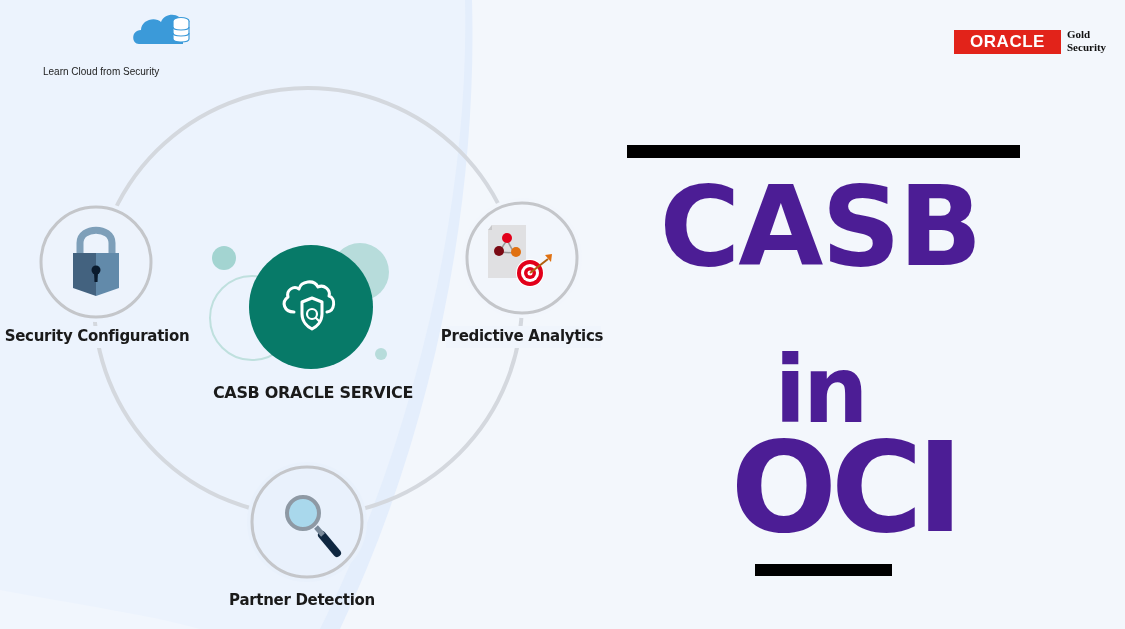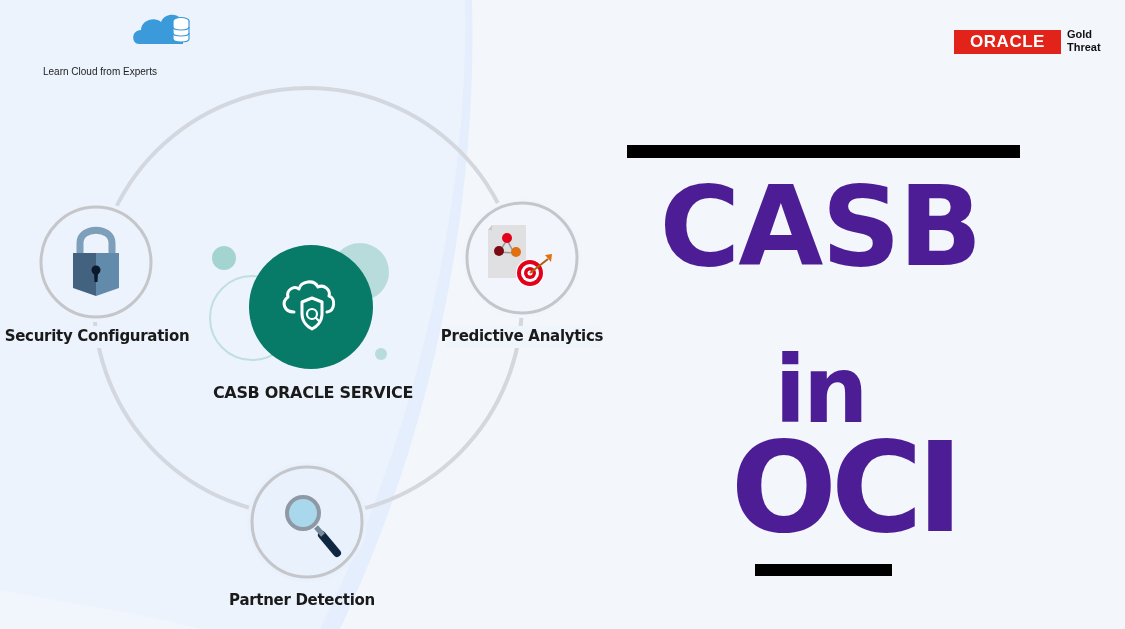--- a/index.html
+++ b/index.html
@@ -21,21 +21,21 @@
   }
   .logo-cloud { position: absolute; left: 125px; top: 0px; }
   .oracle { position: absolute; left: 954px; top: 28px; height: 26px; display: flex; align-items: flex-end; }
   .oracle-box {
     background: #e2231a; color: #fff; height: 24px; width: 107px;
     display: flex; align-items: center; justify-content: center;
     font-family: "Liberation Sans", sans-serif; font-weight: bold;
     font-size: 17px; letter-spacing: 0.5px; box-sizing: border-box;
   }
   .oracle-partner {
-    margin-left: 6px; font-family: Liberation Sans, sans-serif; font-weight: bold;
+    margin-left: 6px; font-family: Liberation Serif, serif; font-weight: bold;
     font-size: 11px; line-height: 13px; color: #111;
   }
   .node-label {
     position: absolute; font-family: "DejaVu Sans", sans-serif;
     font-weight: bold; font-size: 15px; color: #1a1a1a; white-space: nowrap;
     transform: translateX(-50%); letter-spacing: -0.3px;
   }
   .center-label { font-size: 16px; }
   .title-bar { position: absolute; background: #000; }
   .title-word {
@@ -117,28 +117,28 @@
 </svg>
 
 <div class="logo">
   <svg class="logo-cloud" width="60" height="38" viewBox="0 0 60 38">
     <path d="M6,36 C-2,36 -2,22 8,22 C8,12 22,8 28,14 C32,4 48,4 50,16 L50,36 Z" fill="#3b9ad9"></path>
     <ellipse cx="48" cy="13" rx="8" ry="3.5" fill="#ffffff" stroke="#3b9ad9" stroke-width="1.2"></ellipse>
     <path d="M40,13 L40,31 C40,35 56,35 56,31 L56,13" fill="#ffffff" stroke="#3b9ad9" stroke-width="1.2"></path>
     <path d="M40,19 C40,23 56,23 56,19" fill="none" stroke="#3b9ad9" stroke-width="1.2"></path>
     <path d="M40,25 C40,29 56,29 56,25" fill="none" stroke="#3b9ad9" stroke-width="1.2"></path>
   </svg>
-  <span class="logo-tag">Learn Cloud from Experts</span>
+  <span class="logo-tag">Learn Cloud from Security</span>
 </div>
 
 <div class="oracle">
   <div class="oracle-box">ORACLE</div>
   <div class="oracle-partner">
     <div>Gold</div>
-    <div>Threat</div>
+    <div>Security</div>
   </div>
 </div>
 
 <div class="node-label" style="left:97px; top:327px;">Security Configuration</div>
 <div class="node-label" style="left:522px; top:327px;text-align:right;">Predictive Analytics</div>
 <div class="node-label" style="left:302px; top:591px;">Partner Detection</div>
 <div class="node-label center-label" style="left:313px; top:383px;">CASB ORACLE SERVICE</div>
 
 <div class="title-bar" style="left:627px; top:145px; width:393px; height:13px;"></div>
 <div class="title-word" style="left:820px; top:172px; font-size:110px; letter-spacing:-2px;">CASB</div>

